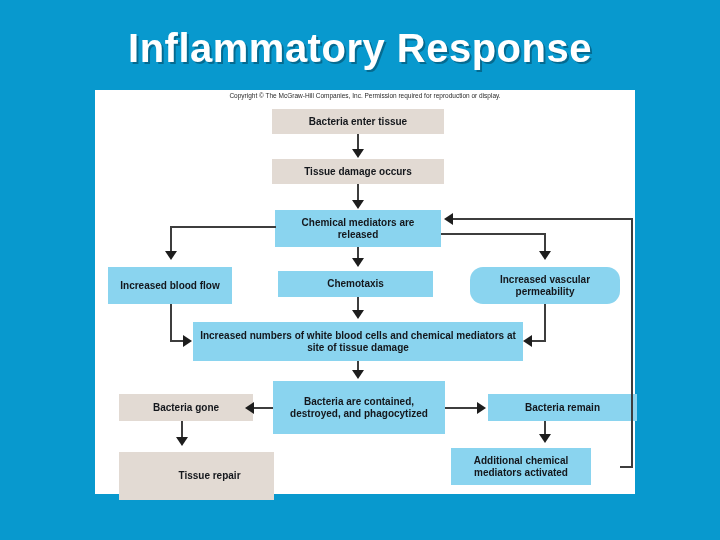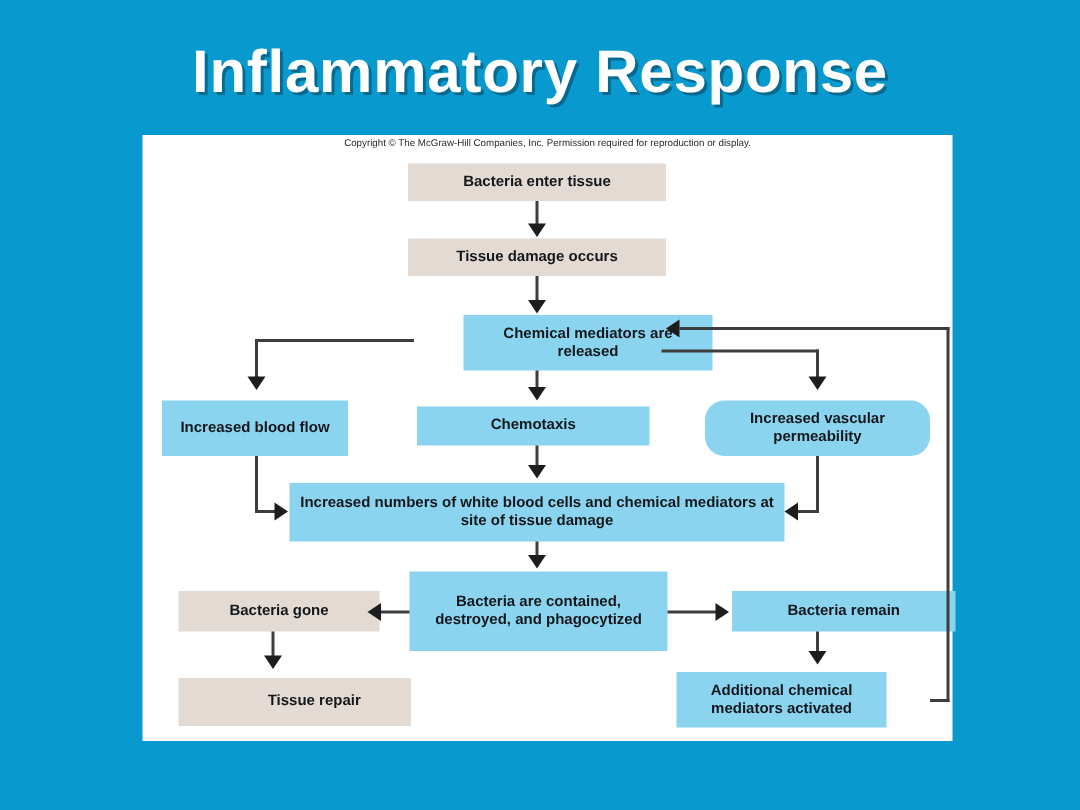--- a/index.html
+++ b/index.html
@@ -105,37 +105,37 @@
 <div id="slide-title">Inflammatory Response</div>
 
 <div id="figure-panel">
 
   <div id="copyright-line">Copyright © The McGraw-Hill Companies, Inc. Permission required for reproduction or display.</div>
 
   <div class="node beige" style="left:177px; top:19px; width:172px; height:25px;">Bacteria enter tissue</div>
 
   <div class="node beige" style="left:177px; top:69px; width:172px; height:25px;">Tissue damage occurs</div>
 
-  <div class="node blue" style="left:180px; top:120px; width:166px; height:37px;margin-left:34px;">Chemical mediators are released</div>
+  <div class="node blue" style="left:180px; top:120px; width:166px; height:37px;">Chemical mediators are released</div>
 
   <div class="node blue" style="left:13px; top:177px; width:124px; height:37px;">Increased blood flow</div>
 
   <div class="node blue" style="left:183px; top:181px; width:155px; height:26px;">Chemotaxis</div>
 
   <div class="node blue" style="left:375px; top:177px; width:150px; height:37px;border-radius:13px;">Increased vascular permeability</div>
 
   <div class="node blue" style="left:98px; top:232px; width:330px; height:39px;">Increased numbers of white blood cells and chemical mediators at site of tissue damage</div>
 
   <div class="node beige" style="left:24px; top:304px; width:134px; height:27px;">Bacteria gone</div>
 
   <div class="node blue" style="left:178px; top:291px; width:172px; height:53px;">Bacteria are contained, destroyed, and phagocytized</div>
 
   <div class="node blue" style="left:393px; top:304px; width:149px; height:27px;">Bacteria remain</div>
 
-  <div class="node beige" style="left:24px; top:362px; width:155px; height:32px;padding-left:32px;">Tissue repair</div>
+  <div class="node beige" style="left:24px; top:362px; width:155px; height:48px;padding-left:32px;">Tissue repair</div>
 
   <div class="node blue" style="left:356px; top:358px; width:140px; height:37px;">Additional chemical mediators activated</div>
 
   <div class="ln v" style="left:262px; top:44px; height:17px;"></div>
   <div class="arrow down" style="left:257px; top:59px;"></div>
 
   <div class="ln v" style="left:262px; top:94px; height:17px;"></div>
   <div class="arrow down" style="left:257px; top:110px;"></div>
 
   <div class="ln h" style="left:75px; top:136px; width:106px;"></div>

